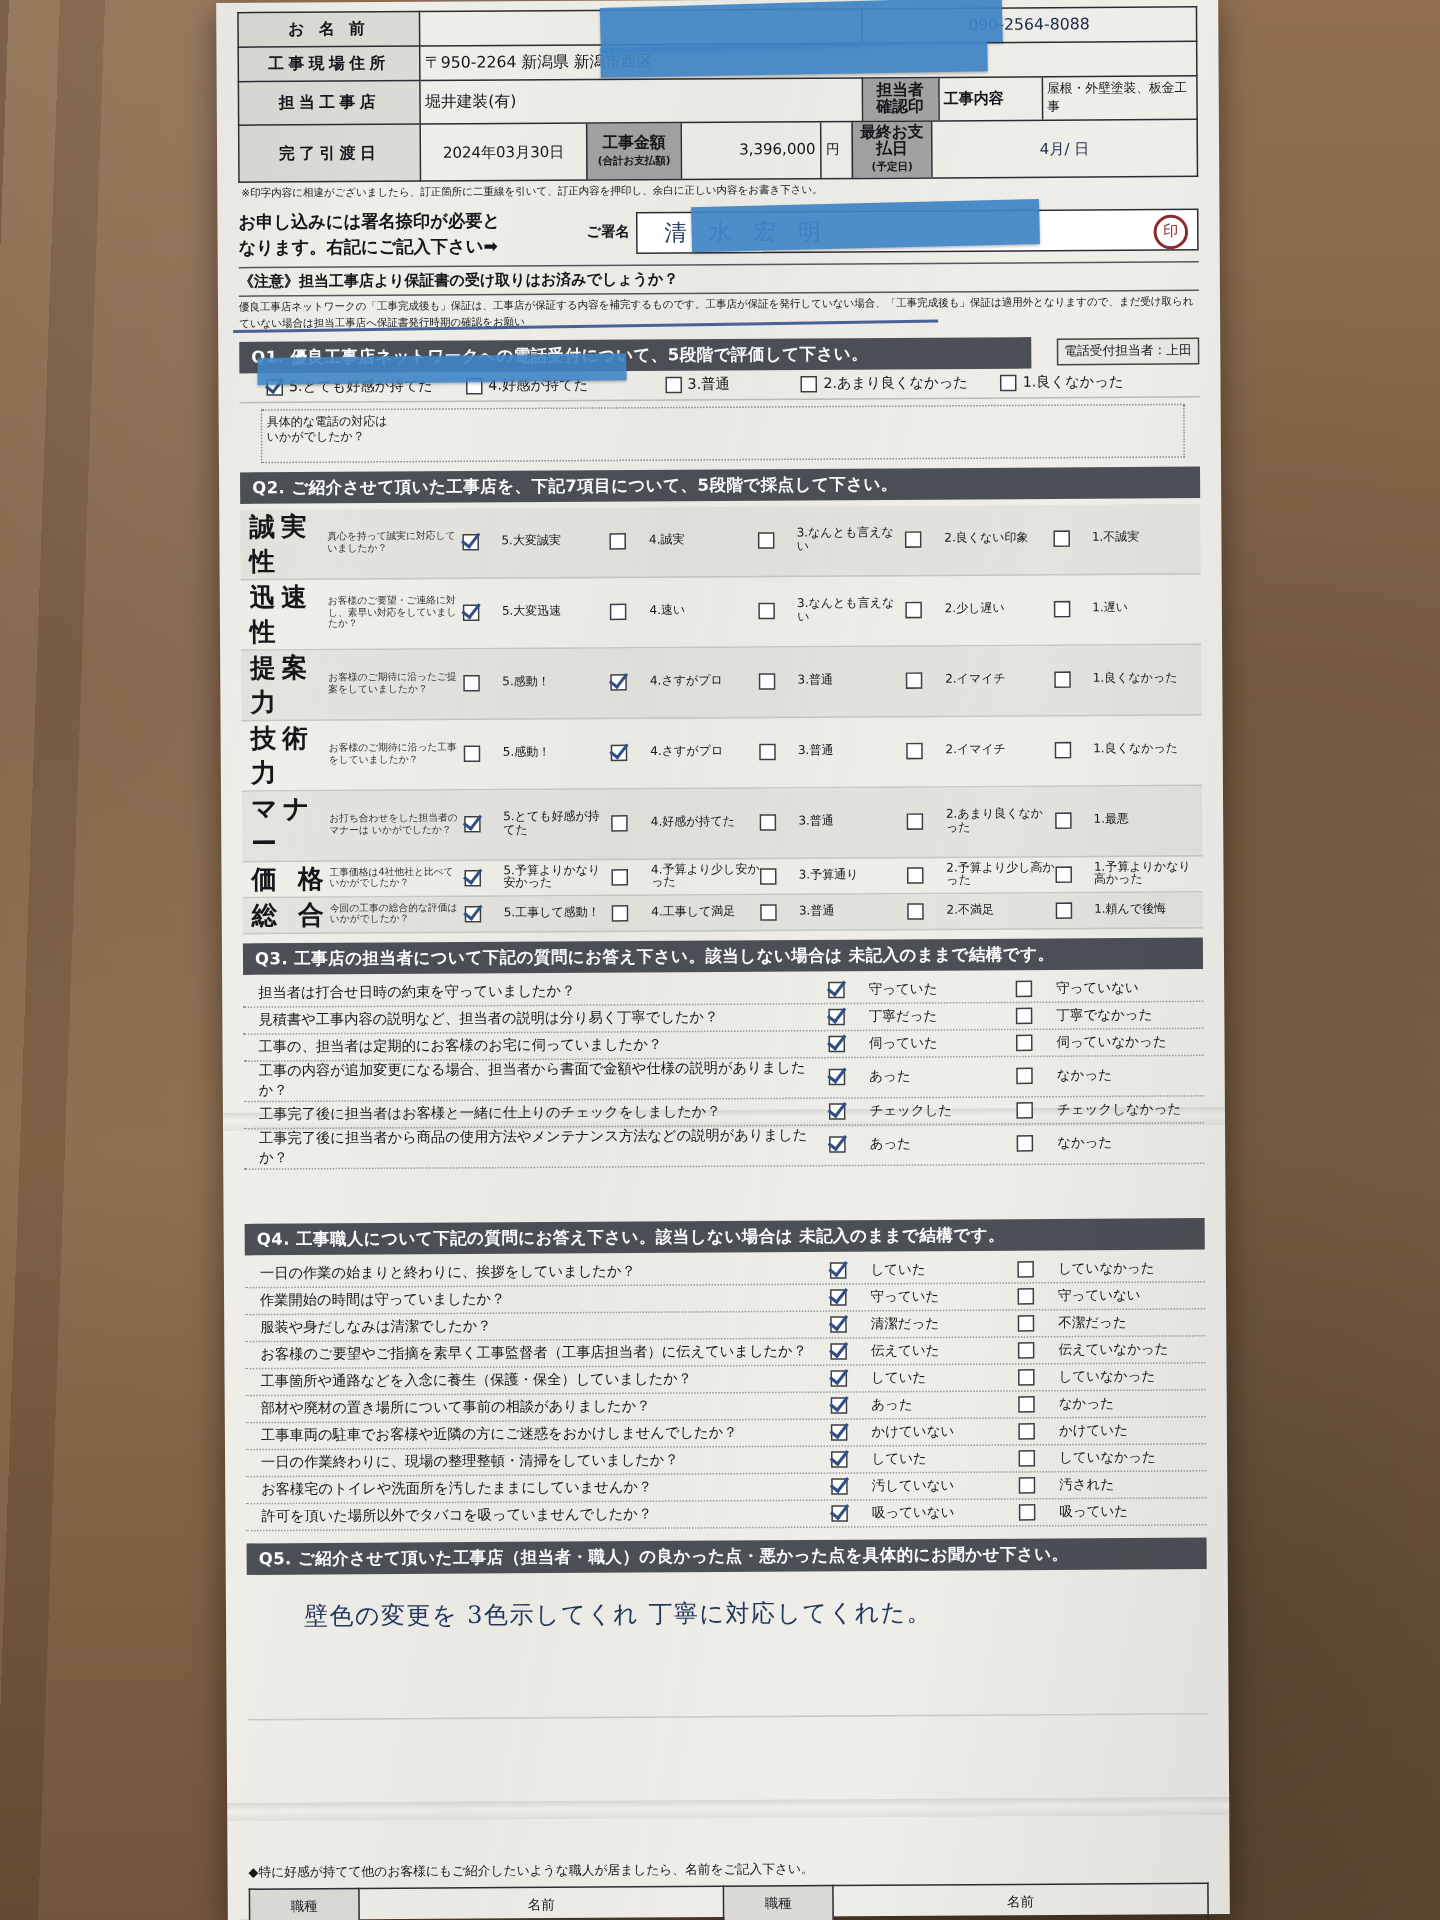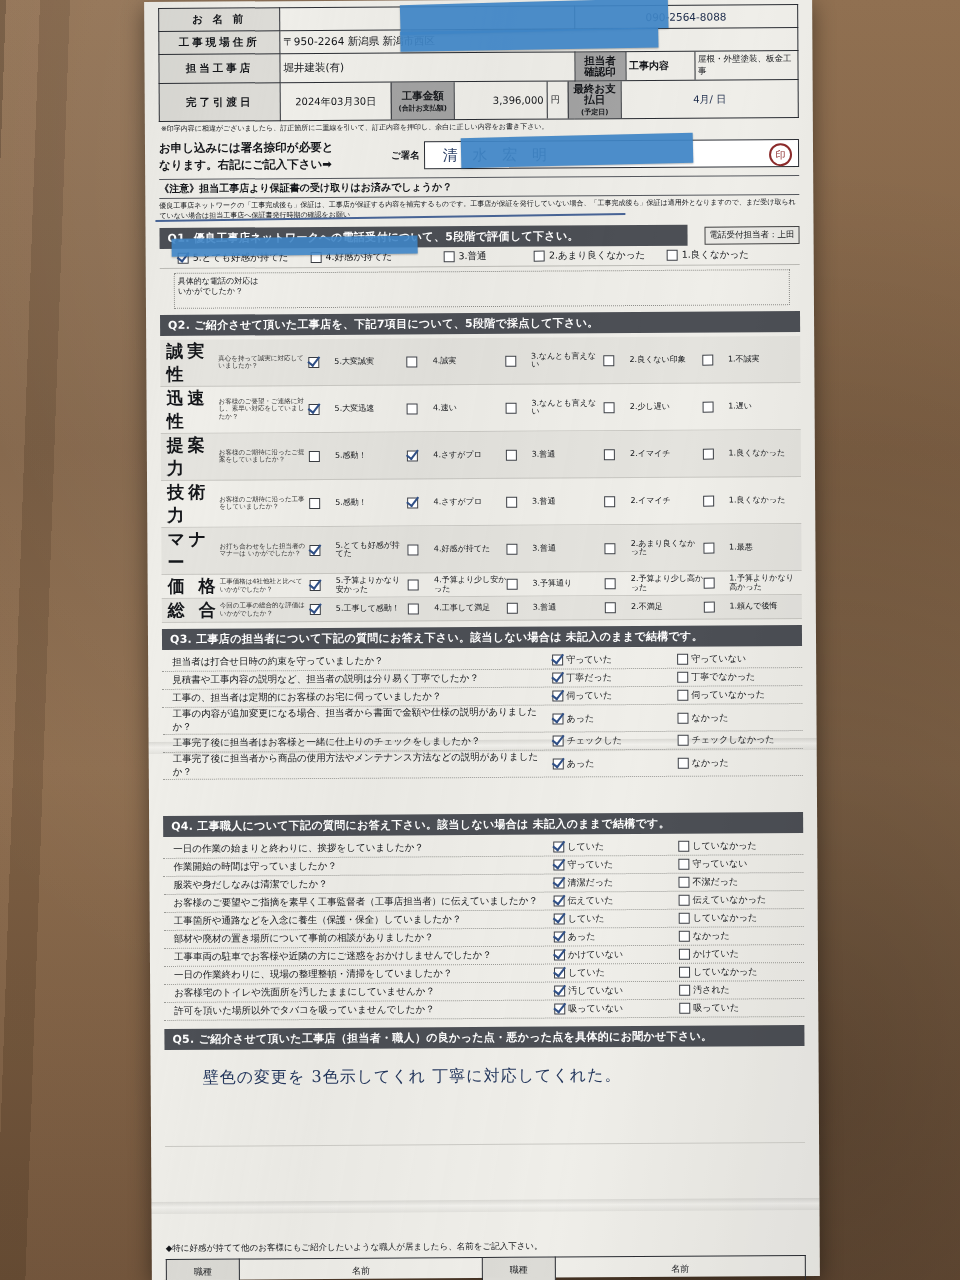--- a/index.html
+++ b/index.html
@@ -42,21 +42,21 @@
   .small{font-size:8px;}
   .xs{font-size:7px;}
   
   .tape{position:absolute;background:#3f85c6;opacity:.93;box-shadow:0 1px 2px rgba(0,0,0,.3);}
   
   .band{background:#4c4f55;color:#fff;font-size:11px;font-weight:bold;padding:3px 8px;margin:6px 0 4px;letter-spacing:.3px;}
   
   .qrow{display:flex;align-items:center;border-bottom:1px dotted #9b9b97;font-size:9.5px;min-height:17px;}
   .qrow .q{flex:1;padding-left:10px;}
   .qrow .opts{display:flex;width:250px;}
-  .opt{display:flex;align-items:center;gap:3px;width:125px;font-size:9px;}
+  .opt{display:flex;align-items:center;gap:16px;width:125px;font-size:9px;}
   .bx{width:9px;height:9px;border:1px solid #3a3d42;background:#fff;display:inline-block;position:relative;flex:0 0 auto;}
   .ck:after{content:"";position:absolute;left:1px;top:-4px;width:5px;height:10px;border-right:2px solid #2f4f86;border-bottom:2px solid #2f4f86;transform:rotate(38deg);}
   
   .q2row{display:flex;align-items:center;border-bottom:1px solid #c9c8c3;min-height:22px;}
   .q2row:nth-child(odd){background:#e4e3de;}
   .q2name{width:52px;font-size:17px;font-weight:bold;letter-spacing:4px;padding-left:6px;}
   .q2desc{width:86px;font-size:6.5px;line-height:1.15;color:#333;padding-right:4px;}
   .q2opts{flex:1;display:flex;}
   .q2opt{flex:1;display:flex;align-items:center;gap:15px;font-size:8px;line-height:1.05;}
   .q1opts{display:flex;padding:3px 0 3px 18px;border-bottom:1px solid #bdbcb7;}

